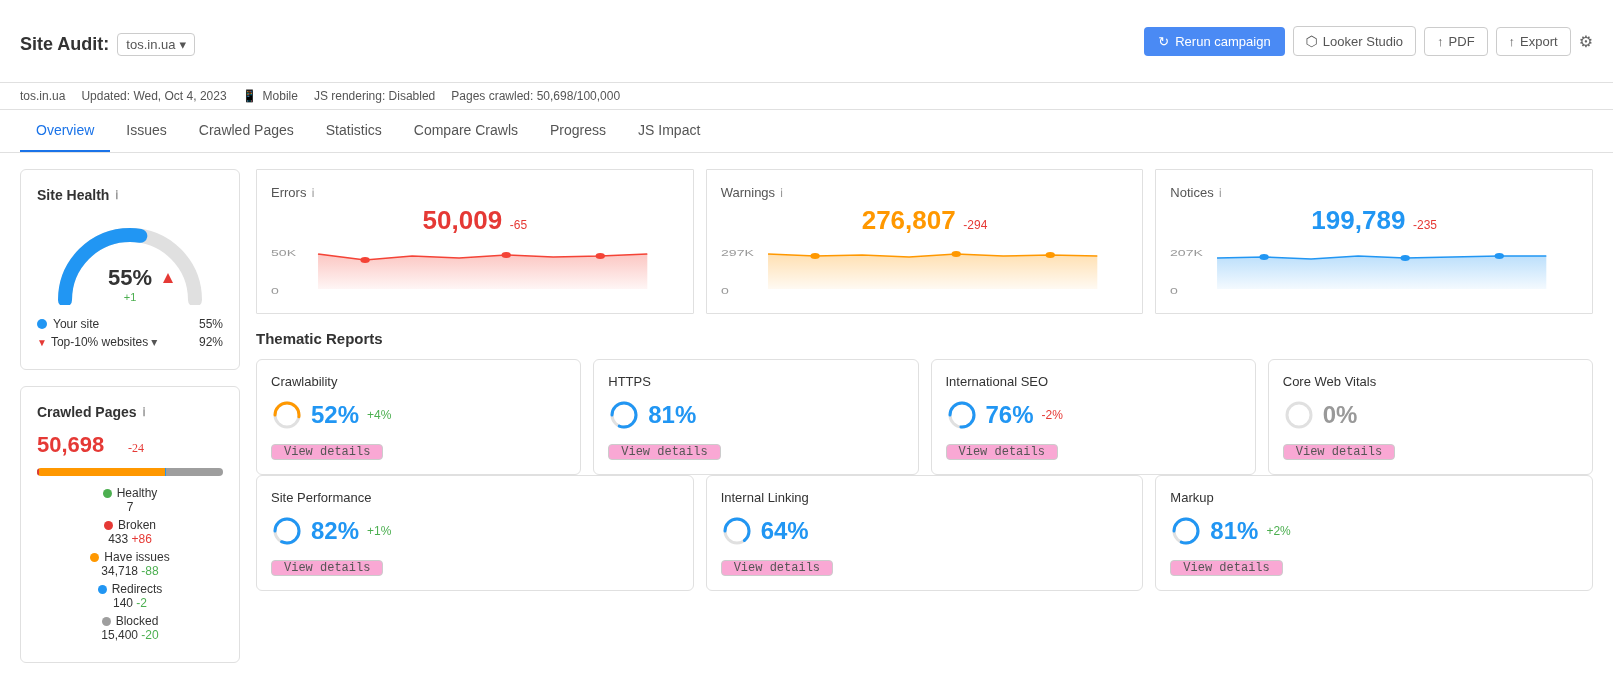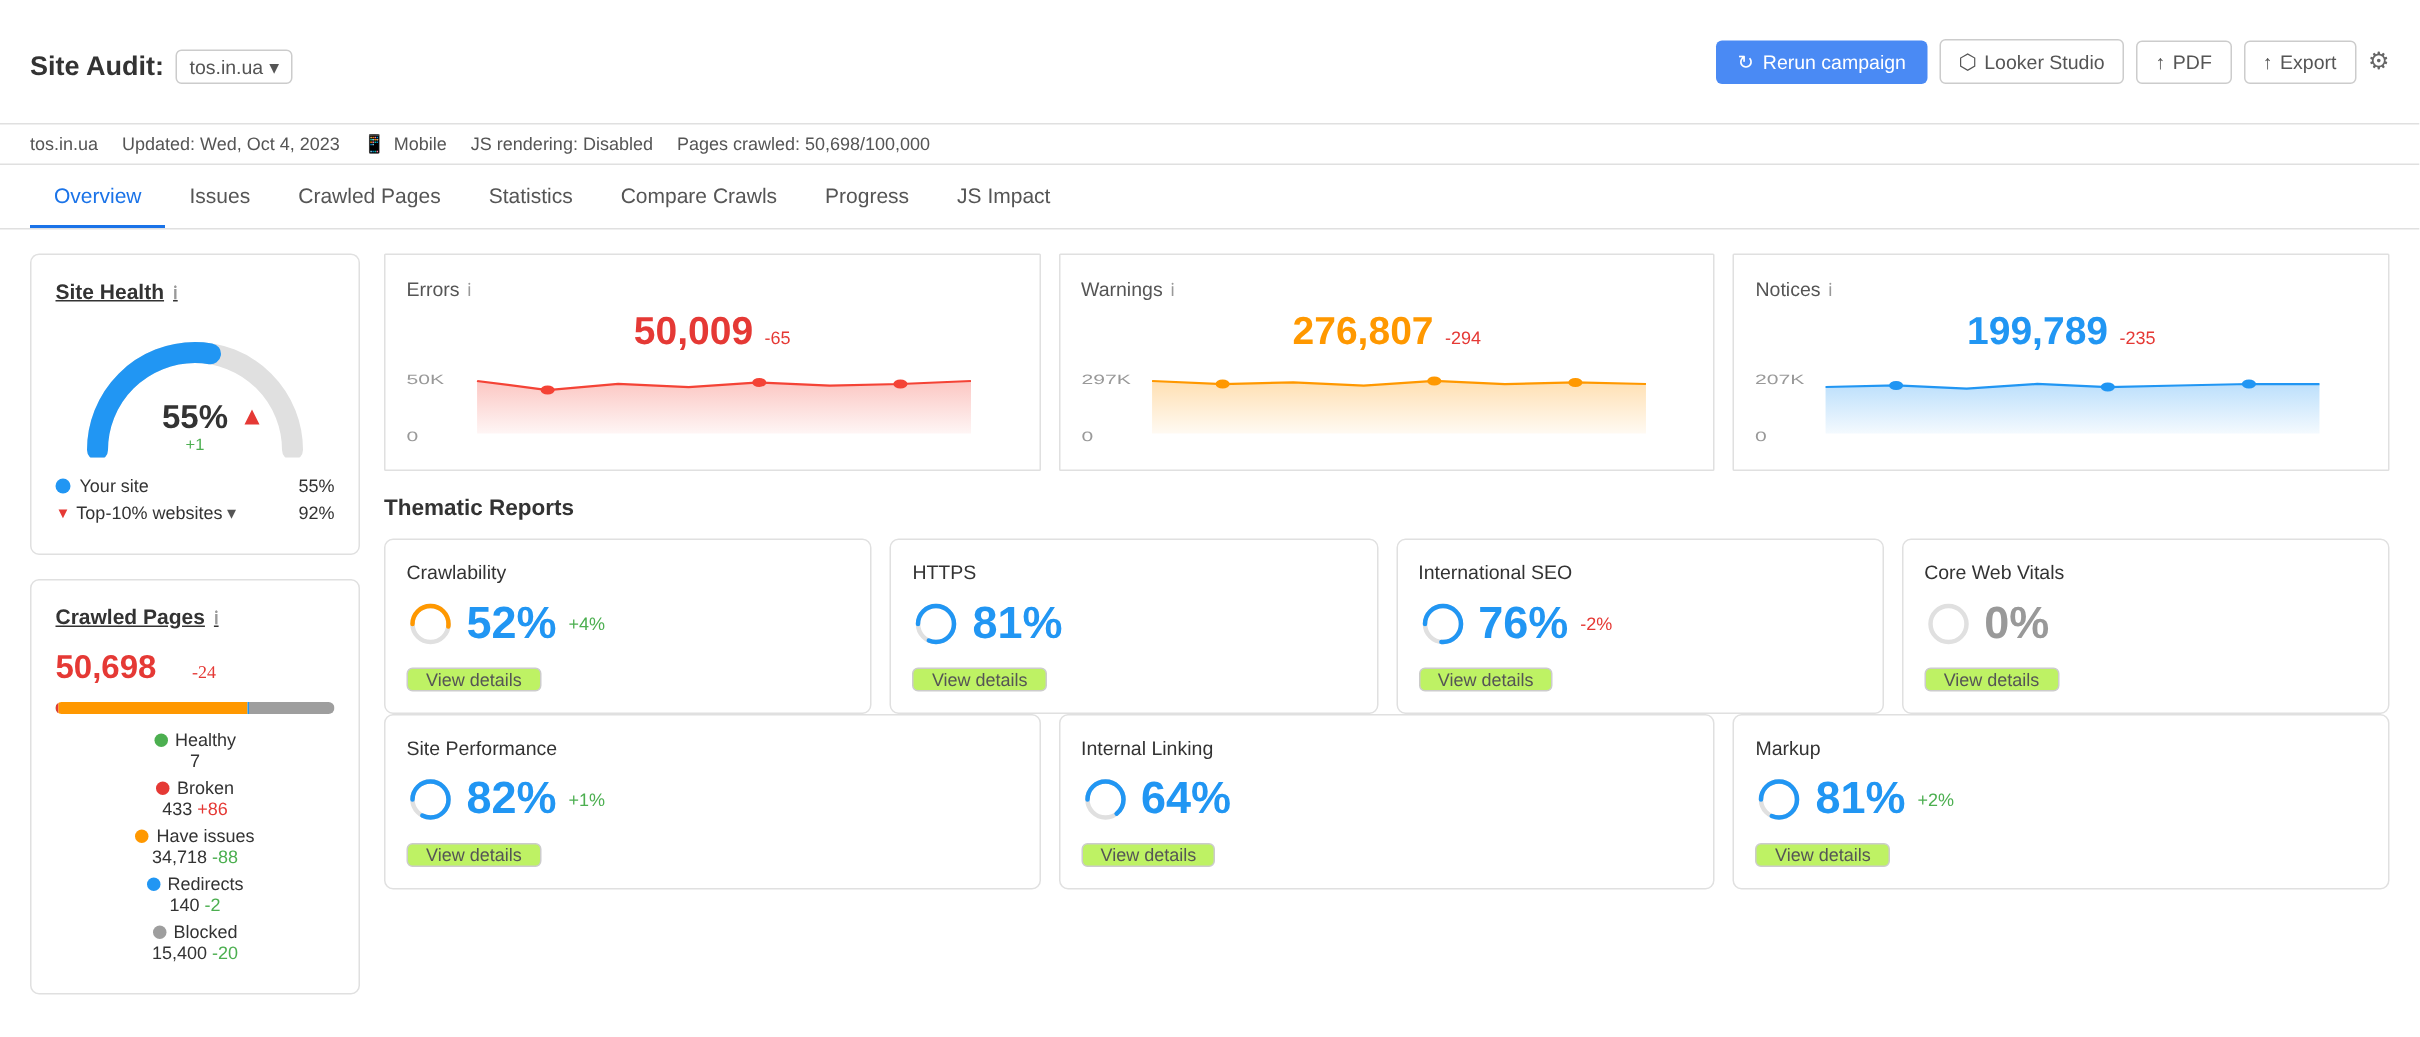--- a/index.html
+++ b/index.html
@@ -25,21 +25,21 @@
     .nav-tab.active { color: #1a73e8; border-bottom: 2px solid #1a73e8; font-weight: 500; }
 
     
     .main { display: flex; padding: 16px 20px; gap: 16px; }
 
     
     .left-panel { width: 220px; flex-shrink: 0; display: flex; flex-direction: column; gap: 16px; }
 
     
     .card { border: 1px solid #e0e0e0; border-radius: 6px; padding: 16px; }
-    .card-title { font-size: 14px; font-weight: bold; margin-bottom: 12px; display: flex; gap: 6px; text-decoration: underline; }
+    .card-title { font-size: 14px; font-weight: bold; margin-bottom: 12px; display: flex; align-items: center; gap: 6px; }
     .info-icon { color: #999; font-size: 12px; cursor: pointer; }
 
     
     .gauge-container { display: flex; justify-content: center; margin-bottom: 12px; position: relative; }
     .gauge-svg { width: 160px; height: 90px; }
     .gauge-label { position: absolute; bottom: 2px; left: 50%; transform: translateX(-50%); text-align: center; }
     .gauge-percent { font-size: 22px; font-weight: bold; }
     .gauge-delta { font-size: 11px; color: #4caf50; }
 
     .legend-row { display: flex; align-items: center; justify-content: space-between; margin-bottom: 4px; font-size: 12px; }
@@ -80,26 +80,26 @@
     
     .mini-chart { margin-top: 8px; height: 55px; }
 
     
     .section-title { font-size: 15px; font-weight: bold; margin-bottom: 12px; }
     .reports-grid { display: grid; grid-template-columns: repeat(4, 1fr); gap: 12px; }
     .reports-grid-bottom { display: grid; grid-template-columns: repeat(3, 1fr); gap: 12px; }
     .report-card { border: 1px solid #e0e0e0; border-radius: 6px; padding: 14px; }
     .report-title { font-size: 13px; color: #333; margin-bottom: 10px; font-weight: 500; }
     .report-score { display: flex; align-items: center; gap: 8px; margin-bottom: 12px; }
-    .score-value { font-size: 30px; font-weight: bold; color: #2196f3; }
+    .score-value { font-size: 24px; font-weight: bold; color: #2196f3; }
     .score-delta { font-size: 12px; }
     .score-delta-pos { color: #4caf50; }
     .score-delta-neg { color: #e53935; }
     .score-delta-neu { color: #999; }
-    .view-details-btn { border: 1px solid #ccc; background: #bef264; border-radius: 4px; padding: 0 12px; font-size: 12px; cursor: pointer; color: #555; }
+    .view-details-btn { border: 1px solid #ccc; background: #f9a8d4; border-radius: 4px; padding: 0 12px; font-size: 12px; cursor: pointer; color: #555; font-family: Liberation Mono, monospace; }
 
     
     .circle-progress { position: relative; width: 32px; height: 32px; }
     .circle-progress svg { transform: rotate(-90deg); }
   </style>
 </head>
 <body>
 
 <div class="header">
   <div class="header-left">

